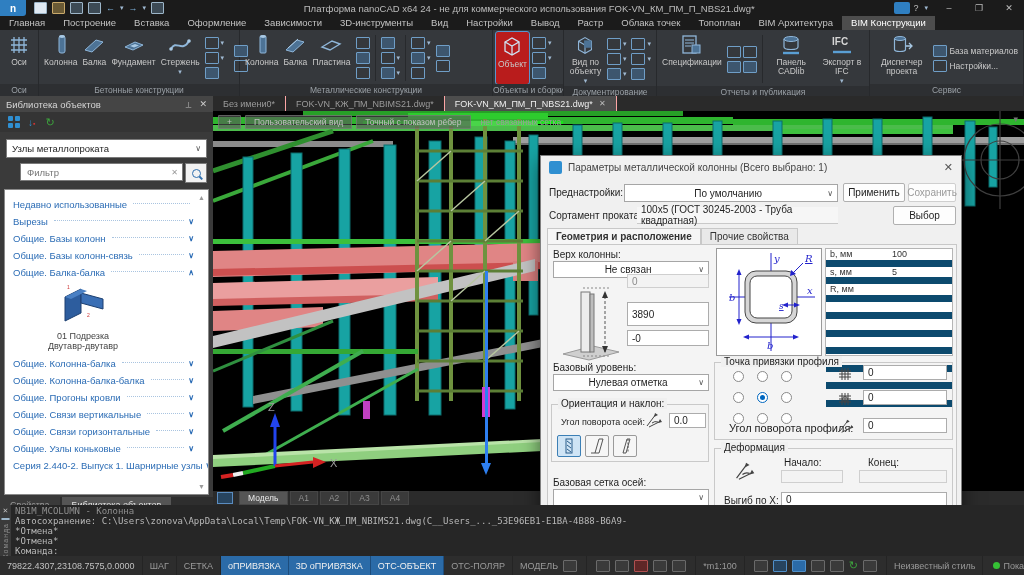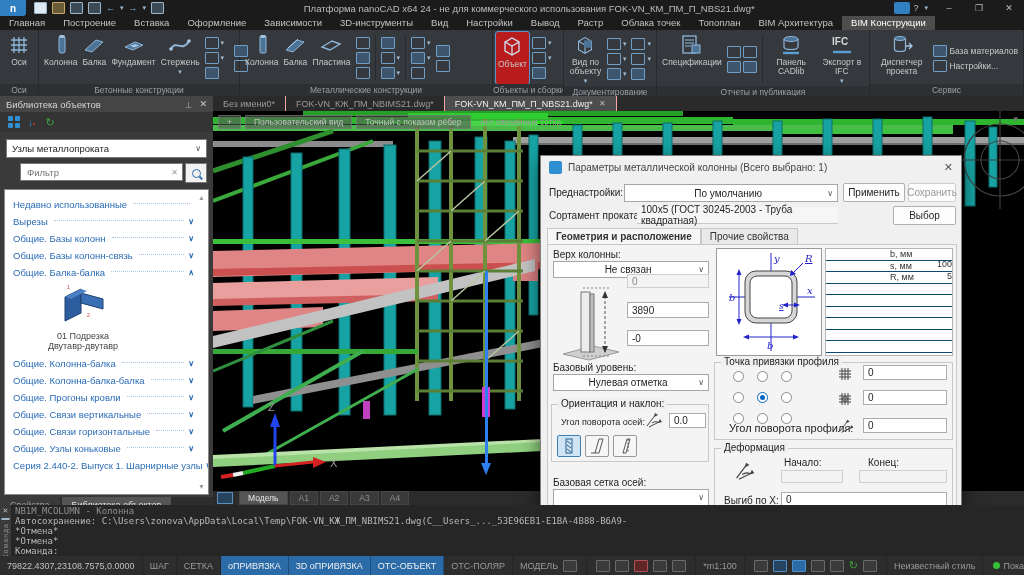--- a/index.html
+++ b/index.html
@@ -92,21 +92,21 @@
   .dtab2{padding:2px 8px;border:1px solid #c8c8c8;border-bottom:none;background:#e9e9e9;color:#333;white-space:nowrap;}
   .dtab2.active{background:#f6f6f6;font-weight:bold;}
   .panel{position:absolute;left:6px;top:88px;width:408px;height:292px;border:1px solid #c8c8c8;background:#f4f4f4;}
   .rad{position:absolute;width:11px;height:11px;border:1px solid #8a8a8a;border-radius:50%;background:#fff;box-sizing:border-box;}
   .rad.sel{border-color:#0067c0;}
   .rad.sel::after{content:"";display:block;width:5px;height:5px;border-radius:50%;background:#0067c0;margin:2px;}
   .orbtn{position:absolute;width:24px;height:22px;border:1px solid #9a9a9a;background:#f6f6f6;border-radius:2px;display:flex;align-items:center;justify-content:center;box-sizing:border-box;}
   .orbtn.sel{background:#cfe4f5;border-color:#3c7fb5;}
   .ckbox{position:absolute;width:11px;height:11px;border:1px solid #9a9a9a;background:#fff;box-sizing:border-box;}
   .ptable{position:absolute;background:#fff;border:1px solid #b5b5b5;font-size:9px;color:#333;}
-  .ptable .tr{display:flex;height:10.5px;border-bottom:1px solid #0c4a6e;align-items:flex-end;flex-direction:column;}
+  .ptable .tr{display:flex;height:10.5px;border-bottom:7px solid #0c4a6e;align-items:flex-start;}
   .ptable .tn{width:62px;padding-left:4px;}
   .ptable .tv{flex:1;}
   .diagbox{position:absolute;background:#fff;border:1px solid #9a9a9a;}
   
   .cmd{left:0;top:505px;width:1024px;height:51px;background:#262626;display:flex;}
   .cmdstrip{width:11px;background:#3a3a3a;display:flex;flex-direction:column;align-items:center;color:#bbb;font-size:7px;padding-top:2px;gap:3px;}
   .cmdstrip .v{writing-mode:vertical-rl;transform:rotate(180deg);color:#8f8f8f;font-size:7px;letter-spacing:1px;}
   .cmdlines{flex:1;padding:1px 4px;font-family:"DejaVu Sans Mono",monospace;font-size:9px;line-height:10px;color:#b8b8b8;overflow:hidden;white-space:nowrap;}
   .cmdlines .dim{color:#8f8f8f;}
   
@@ -747,21 +747,21 @@
     <rect x="22" y="8" width="9" height="60" fill="#ececec" stroke="#777"></rect>
     <rect x="31" y="10" width="4" height="58" fill="#bdbdbd" stroke="#777"></rect>
     <path d="M46 12 V68" stroke="#555" stroke-dasharray="3,2"></path>
     <polygon points="43,14 49,14 46,7" fill="#333"></polygon>
       <polygon points="43,62 49,62 46,69" fill="#333"></polygon>
     <path d="M24 4 H50 M24 72 H50" stroke="#888" stroke-dasharray="2,2"></path>
   </svg>
   <div class="fld dis" style="left:86px;top:118px;width:82px;height:14px;">
       <span>0</span>
     </div>
-  <div class="fld" style="left:86px;top:146px;width:82px;height:16px;">
+  <div class="fld" style="left:86px;top:146px;width:82px;height:24px;">
       <span>3890</span>
     </div>
   <div class="fld" style="left:86px;top:174px;width:82px;height:16px;">
       <span>-0</span>
     </div>
 
   <span class="lbl" style="left:12px;top:206px;">Базовый уровень:</span>
   <div class="combo" style="left:12px;top:218px;width:156px;height:17px;">
     <span class="sp">Нулевая отметка</span>
       <span class="chevdn">∨</span>

